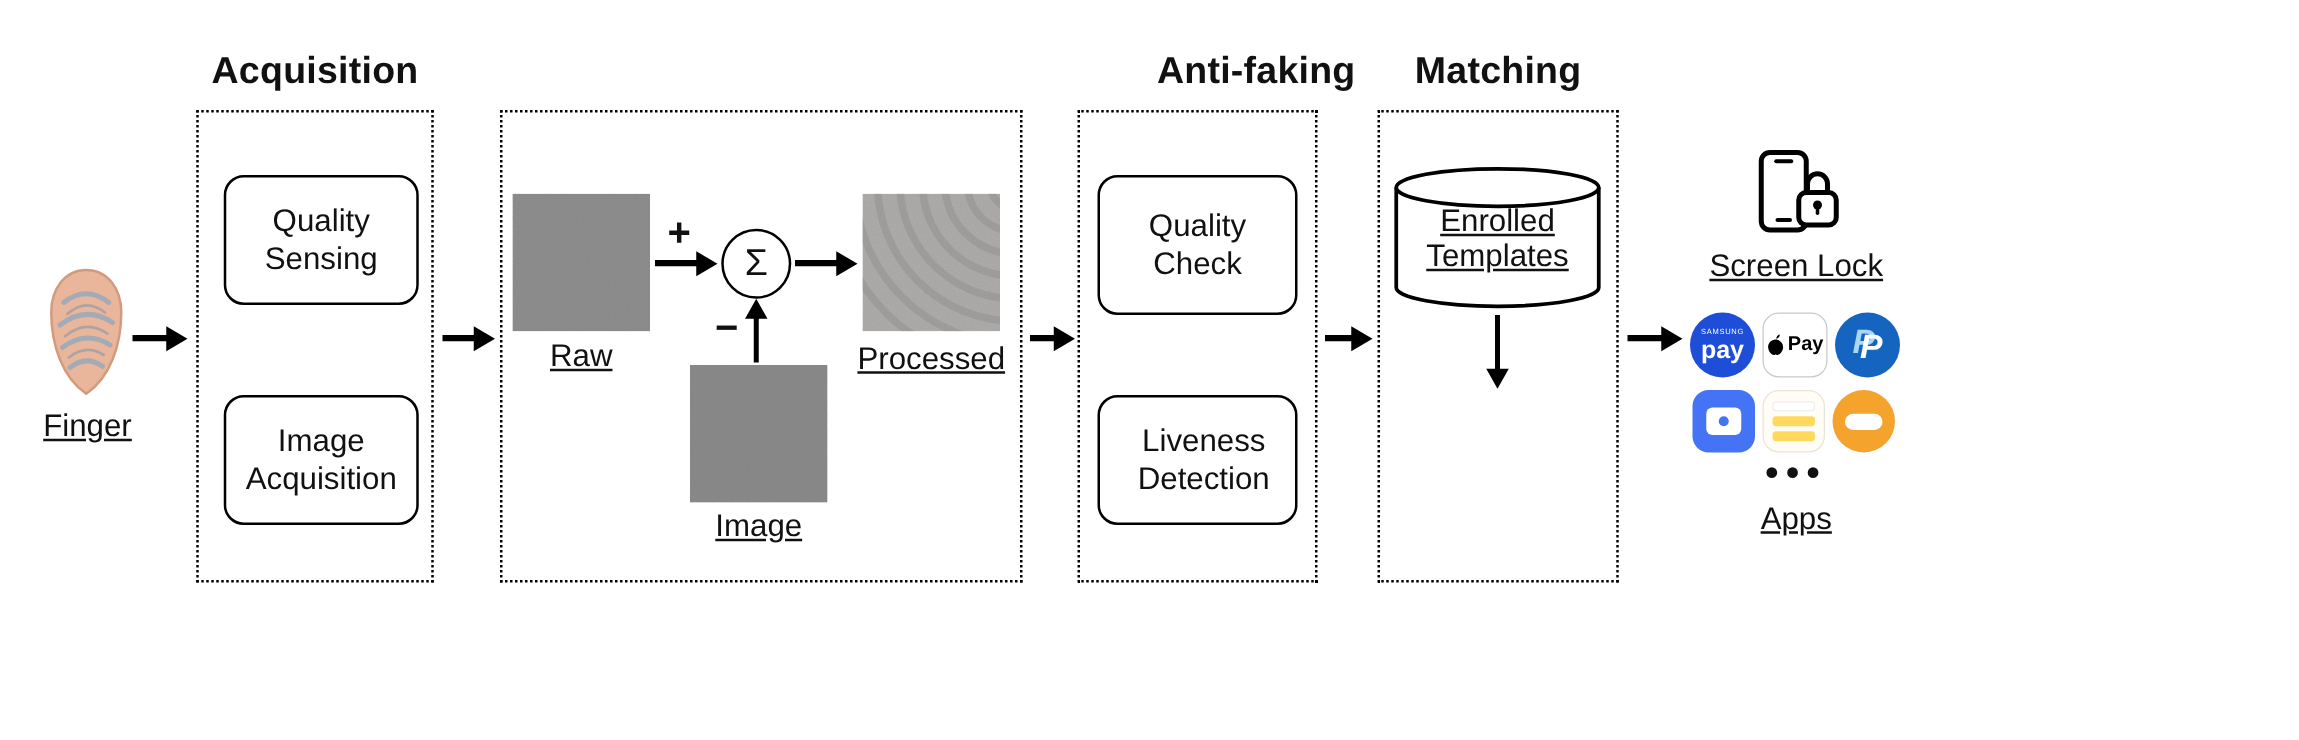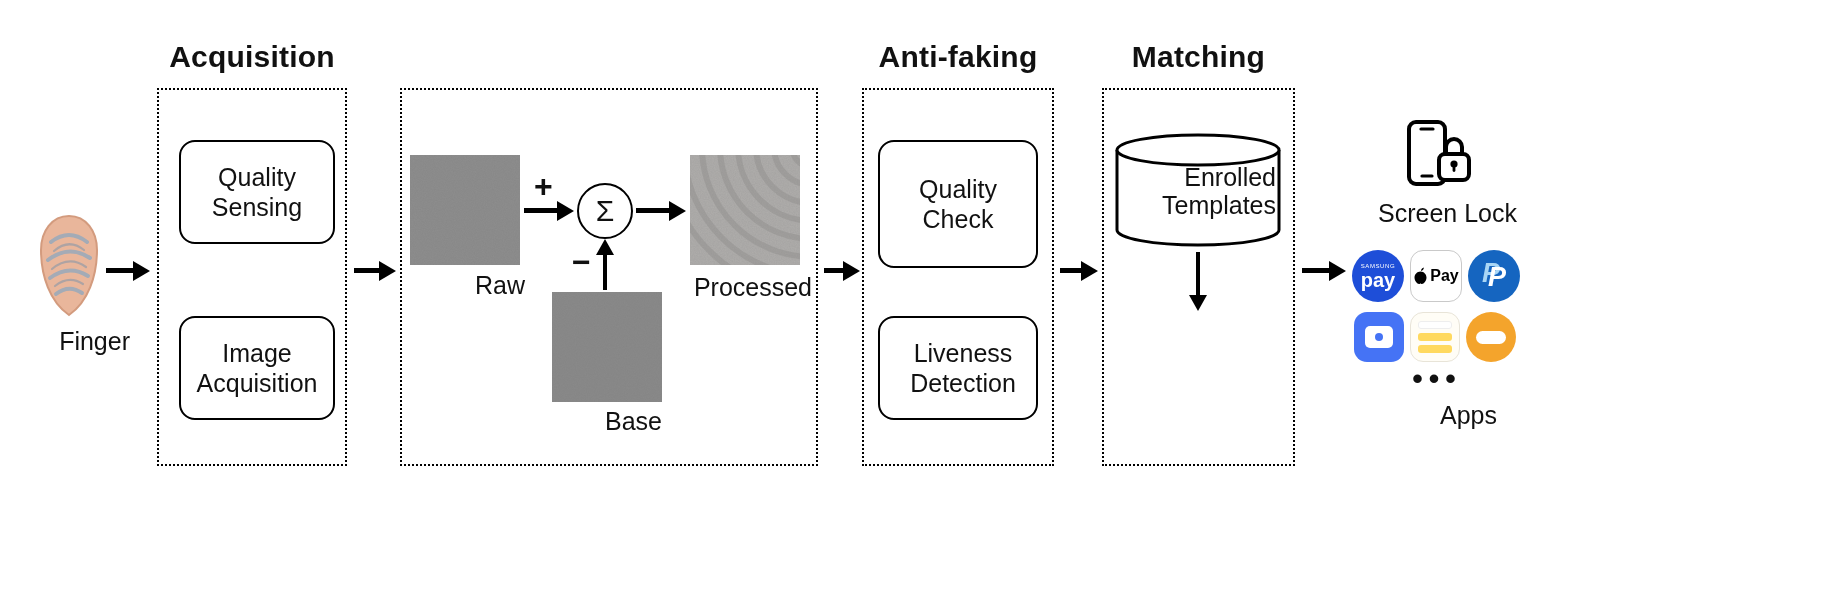--- a/index.html
+++ b/index.html
@@ -6,21 +6,21 @@
   html,body { margin:0; padding:0; background:#fff; }
   body { font-family:"Liberation Sans","DejaVu Sans",sans-serif; color:#111; }
   .canvas { position:relative; width:1839px; height:592px; background:#fff; overflow:hidden; }
   .abs { position:absolute; }
 
   .stage-title { position:absolute; font-size:30px; font-weight:700; text-align:center; letter-spacing:.2px; }
   .dotted-box { position:absolute; border:2.8px dotted #000; background:transparent; }
   .node { position:absolute; border:2.6px solid #000; border-radius:16px; background:#fff;
           display:flex; align-items:center; justify-content:center; text-align:center;
           font-size:25px; line-height:1.22; padding:6px; }
-  .caption { position:absolute; font-size:25px; text-align:right; line-height:1.1; }
+  .caption { position:absolute; font-size:25px; text-align:center; line-height:1.1;text-decoration:underline; }
 
   .harrow { position:absolute; height:5px; background:#000; }
   .harrow::after { content:""; position:absolute; right:-16px; top:50%; transform:translateY(-50%);
                    width:0; height:0; border-left:17px solid #000;
                    border-top:10px solid transparent; border-bottom:10px solid transparent; }
   .varrow { position:absolute; width:4px; background:#000; }
   .varrow.up::after { content:""; position:absolute; top:-15px; left:50%; transform:translateX(-50%);
                       width:0; height:0; border-bottom:16px solid #000;
                       border-left:9px solid transparent; border-right:9px solid transparent; }
   .varrow.down::after { content:""; position:absolute; bottom:-15px; left:50%; transform:translateX(-50%);
@@ -59,21 +59,21 @@
   .wallet-bar { width:30px; height:13px; border-radius:7px; background:#fff; }
 
   .dots { position:absolute; font-size:30px; font-weight:700; letter-spacing:6px; text-align:center; }
 </style>
 </head>
 <body>
 
 <div class="canvas">
 
   <div class="stage-title" style="left:157px; top:40px; width:190px;">Acquisition</div>
-  <div class="stage-title" style="left:862px; top:40px; width:192px;">Anti-faking</div>
+  <div class="stage-title" style="left:909px; top:40px; width:192px;">Anti-faking</div>
   <div class="stage-title" style="left:1102px; top:40px; width:193px;">Matching</div>
 
   <div class="dotted-box" style="left:157px; top:88px; width:190px; height:378px;"></div>
   <div class="dotted-box" style="left:400px; top:88px; width:418px; height:378px;"></div>
   <div class="dotted-box" style="left:862px; top:88px; width:192px; height:378px;"></div>
   <div class="dotted-box" style="left:1102px; top:88px; width:193px; height:378px;"></div>
 
   <svg class="abs" style="left:36px; top:214px;" width="66" height="104" viewBox="0 0 66 104">
     <path d="M33 2 C50 2 61 17 61 36 C61 62 52 88 33 101 C14 88 5 62 5 36 C5 17 16 2 33 2 Z" fill="#e9b69b" stroke="#d39b7e" stroke-width="2"></path>
     <g fill="none" stroke="#93a9bd" stroke-width="4" stroke-linecap="round" opacity="0.8">
@@ -140,32 +140,32 @@
   <svg class="noise-img" style="left:552px; top:292px;" width="110" height="110" viewBox="0 0 110 110">
     <defs>
       <filter id="n3" x="0" y="0" width="100%" height="100%">
         <feTurbulence type="fractalNoise" baseFrequency="0.9" numOctaves="2" seed="11" stitchTiles="stitch"></feTurbulence>
         <feColorMatrix type="matrix" values="0 0 0 0 0.2  0 0 0 0 0.2  0 0 0 0 0.2  0 0 0 0.4 0"></feColorMatrix>
       </filter>
     </defs>
     <rect width="110" height="110" fill="#8a8a8a"></rect>
     <rect width="110" height="110" filter="url(#n3)"></rect>
   </svg>
-  <div class="caption" style="left:552px; top:408px; width:110px;">Base</div>
+  <div class="caption" style="left:552px; top:408px; width:110px;">Image</div>
 
   <div class="sigma-circle" style="left:577px; top:183px;">
     <span>Σ</span>
   </div>
   <div class="harrow" style="left:524px; top:208px; width:34px;"></div>
   <div class="harrow" style="left:636px; top:208px; width:34px;"></div>
   <div class="varrow up" style="left:603px; top:254px; height:36px;"></div>
   <div class="sign" style="left:534px; top:168px;">+</div>
   <div class="sign" style="left:572px; top:244px;">−</div>
 
-  <div class="node" style="left:878px; top:140px; width:160px; height:128px;">
+  <div class="node" style="left:878px; top:140px; width:160px; height:112px;">
     <span>Quality Check</span>
   </div>
   <div class="node" style="left:878px; top:316px; width:160px; height:104px;padding-left:16px;">
     <span>Liveness Detection</span>
   </div>
 
   <svg class="abs" style="left:1113px; top:131px;" width="170" height="118" viewBox="0 0 170 118">
     <path d="M4 19 V99 A81 15 0 0 0 166 99 V19" fill="#fff" stroke="#000" stroke-width="3"></path>
     <ellipse cx="85" cy="19" rx="81" ry="15" fill="#fff" stroke="#000" stroke-width="3"></ellipse>
   </svg>

